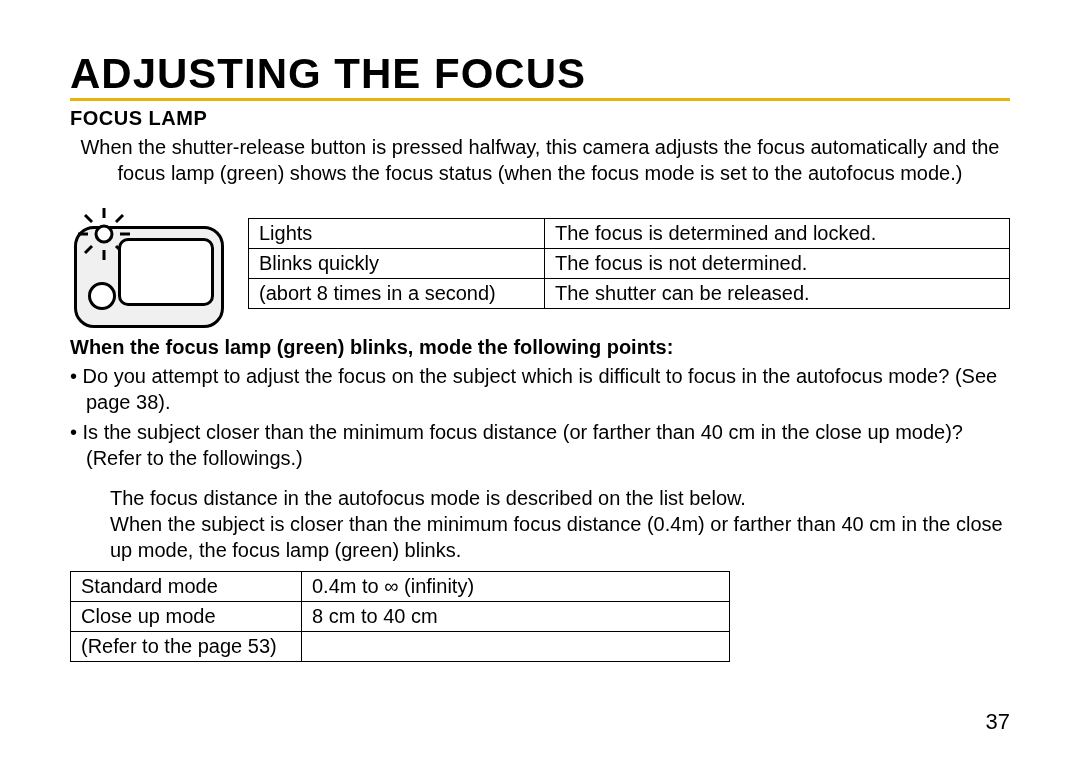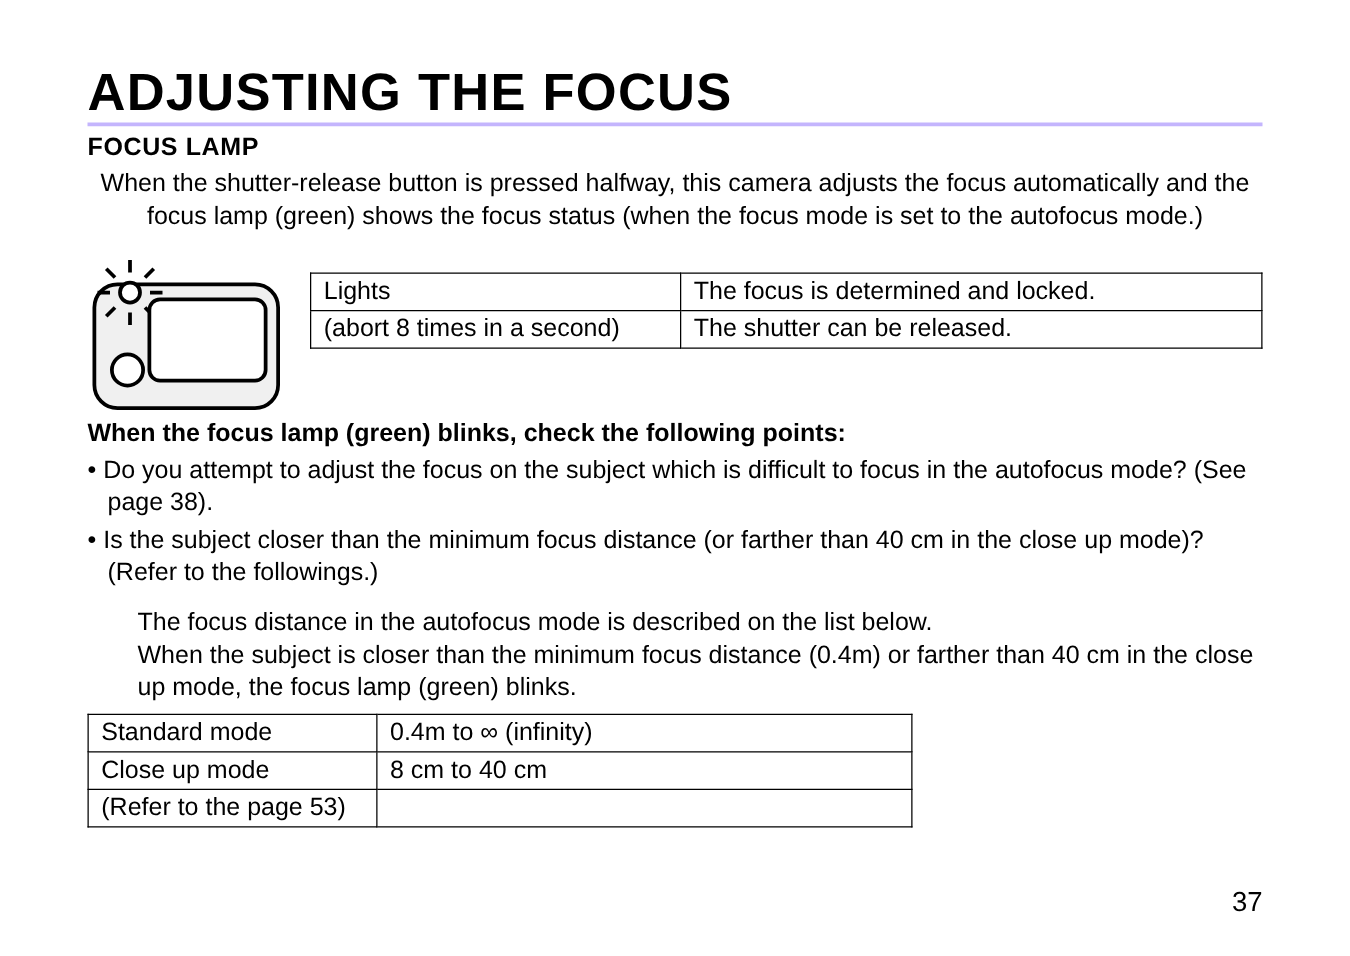--- a/index.html
+++ b/index.html
@@ -14,21 +14,21 @@
     height: 765px;
     box-sizing: border-box;
     padding: 50px 70px 30px 70px;
     position: relative;
   }
   h1.title {
     font-size: 42px;
     font-weight: 900;
     letter-spacing: 1px;
     margin: 0 0 6px 0;
-    border-bottom: 3px solid #c4b5fd;
+    border-bottom: 3px solid #eab308;
     text-transform: uppercase;
   }
   h2.sub {
     font-size: 20px;
     font-weight: 900;
     letter-spacing: 0.5px;
     margin: 6px 0 4px 0;
     text-transform: uppercase;
   }
   p.body {
@@ -179,28 +179,32 @@
       <div class="lamp-circle"></div>
     </div>
 
     <table class="t1">
       <tbody>
           <tr>
         <td class="col-a">Lights</td>
         <td>The focus is determined and locked.</td>
       </tr>
       <tr>
+        <td class="col-a">Blinks quickly</td>
+        <td>The focus is not determined.</td>
+      </tr>
+      <tr>
         <td class="col-a">(abort 8 times in a second)</td>
         <td>The shutter can be released.</td>
       </tr>
     </tbody>
       </table>
   </div>
 
-  <h3 class="boldline">When the focus lamp (green) blinks, check the following points:</h3>
+  <h3 class="boldline">When the focus lamp (green) blinks, mode the following points:</h3>
 
   <ul class="bullets">
     <li>Do you attempt to adjust the focus on the subject which is difficult to focus in the autofocus mode? (See page 38).</li>
     <li>Is the subject closer than the minimum focus distance (or farther than 40 cm in the close up mode)? (Refer to the followings.)</li>
   </ul>
 
 
   <p class="body2" style="white-space: pre-line; margin-left: 40px;">The focus distance in the autofocus mode is described on the list below.
 When the subject is closer than the minimum focus distance (0.4m) or farther than 40 cm in the close up mode, the focus lamp (green) blinks.</p>
 

